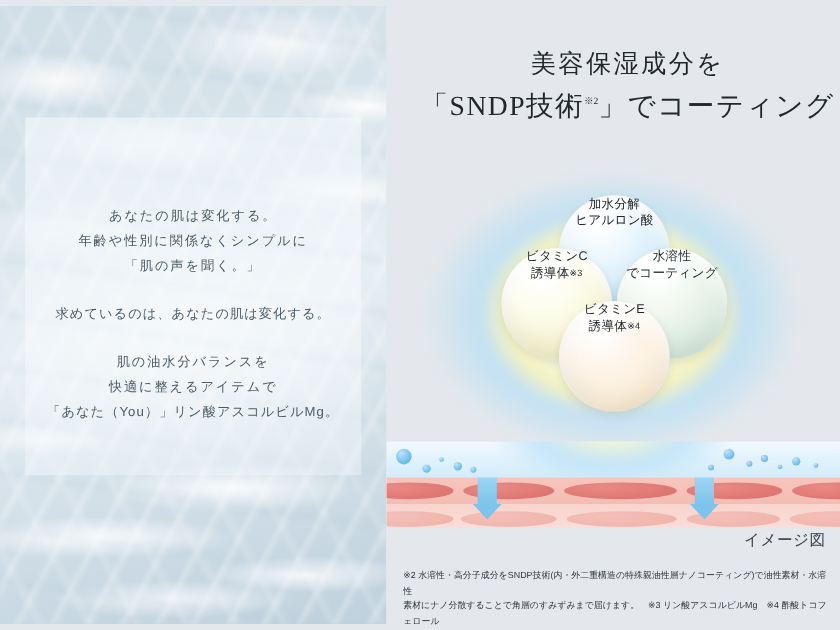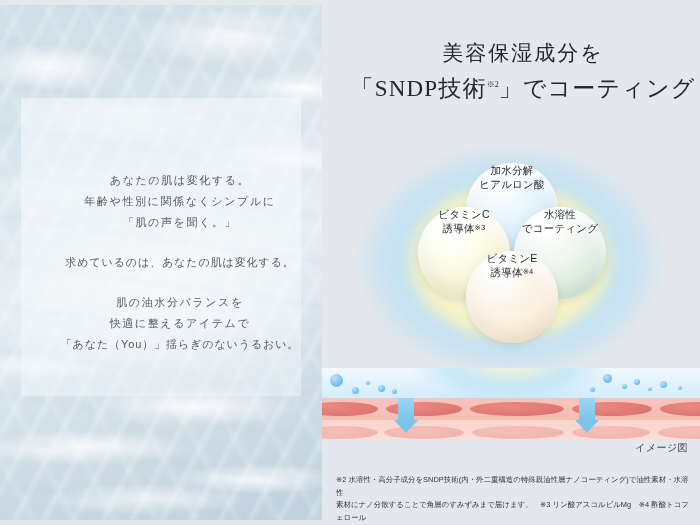--- a/index.html
+++ b/index.html
@@ -40,21 +40,20 @@
   }
   .glass-card{
     position:absolute;left:21px;top:93px;width:280px;height:298px;
     background:linear-gradient(180deg, rgba(244,249,252,.62) 0%, rgba(248,251,253,.50) 55%, rgba(244,249,252,.42) 100%);
   }
   .left-copy{
     position:absolute;left:0;top:165px;width:322px;
     text-align:center;color:#4c5b66;
     font-size:11px;line-height:21px;letter-spacing:1.6px;
     font-family:"Liberation Sans","DejaVu Sans",sans-serif;
-    padding-left:19px;
   }
   .left-copy p{margin:0;}
   .left-copy .gap{height:19px;}
   .lc-wide{letter-spacing:0.9px;}
 
   
   .right-panel{
     position:absolute;left:322px;top:0;width:378px;height:525px;
     background:#e4e8ec;overflow:hidden;
   }
@@ -131,21 +130,21 @@
   .cell-a{background:radial-gradient(ellipse at 36% 30%, #e8817b 0%, #dd6f6a 60%, #d4645f 100%);opacity:.88;}
   .cell-b{background:radial-gradient(ellipse at 36% 30%, #f3b6ae 0%, #eda79f 70%, #e89a92 100%);opacity:.72;}
   .arrow{position:absolute;width:16px;}
   .arrow .shaft{width:16px;height:22px;background:linear-gradient(180deg,#9cd4f2 0%,#7cc4ec 100%);}
   .arrow .head{
     width:0;height:0;margin-left:-4px;
     border-left:12px solid transparent;border-right:12px solid transparent;
     border-top:13px solid #7cc4ec;
   }
   .image-label{
-    position:absolute;right:12px;top:441px;font-size:10px;color:#3b4147;letter-spacing:.4px;
+    position:absolute;right:12px;top:441px;font-size:13px;color:#3b4147;letter-spacing:.4px;
   }
   .footnote{
     position:absolute;left:14px;top:474px;width:356px;
     font-size:7.4px;line-height:12.5px;color:#2f343a;letter-spacing:.05px;
   }
 </style>
 </head>
 <body>
 
 <div class="page">
@@ -156,21 +155,21 @@
 
     <div class="left-copy">
       <p>あなたの肌は変化する。</p>
       <p>年齢や性別に関係なくシンプルに</p>
       <p>「肌の声を聞く。」</p>
       <div class="gap"></div>
       <p class="lc-wide">求めているのは、あなたの肌は変化する。</p>
       <div class="gap"></div>
       <p>肌の油水分バランスを</p>
       <p>快適に整えるアイテムで</p>
-      <p class="lc-wide">「あなた（You）」揺らぎのないうるおい。</p>
+      <p class="lc-wide">「あなた（You）」リン酸アスコルビルMg。</p>
     </div>
   </div>
 
   <div class="right-panel">
 
     <div class="headline">
       <div class="l1">美容保湿成分を</div>
       <div class="l2"><span>「SNDP技術</span><span class="sup-note">※2</span><span>」でコーティング</span></div>
     </div>
 

